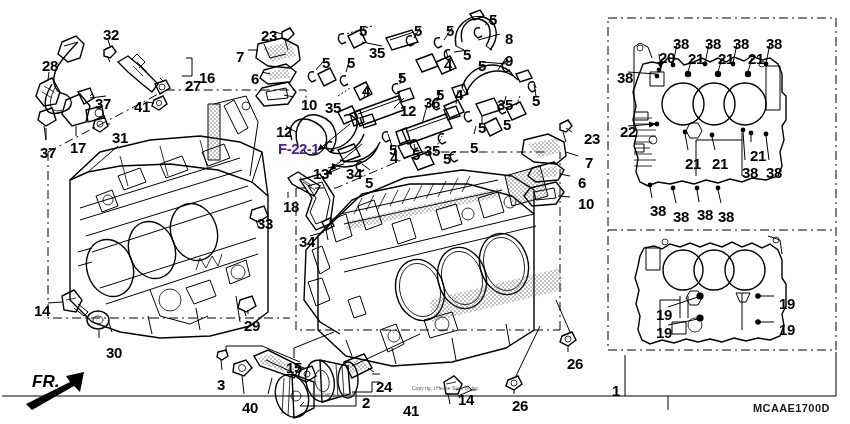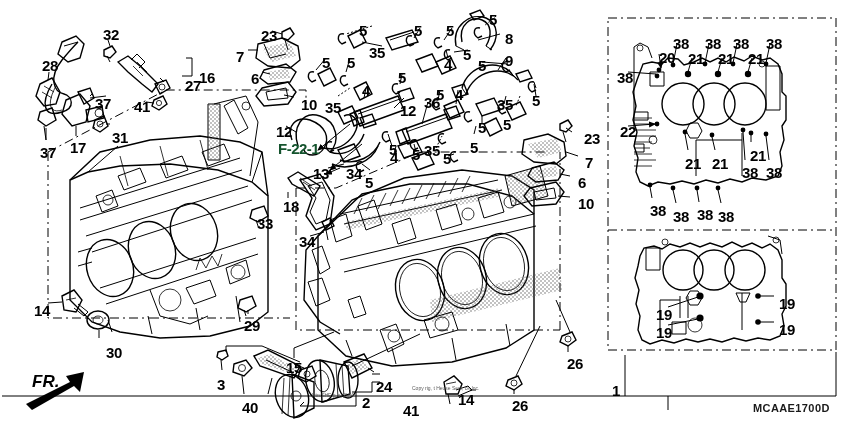--- a/index.html
+++ b/index.html
@@ -26,21 +26,21 @@
     font-size:11px;
     font-weight:bold;
     letter-spacing:0.4px;
     color:#1a1a1a;
     font-family:"Liberation Sans", sans-serif;
   }
   .ref{
     position:absolute;
     font-size:15px;
     font-weight:bold;
-    color:#14532d;
+    color:#4c1d95;
     font-family:"Liberation Sans", sans-serif;
     letter-spacing:-0.5px;
   }
   .fr{
     position:absolute;
     font-size:17px;
     font-weight:bold;
     font-style:italic;
     color:#000;
     font-family:"Liberation Sans", sans-serif;

